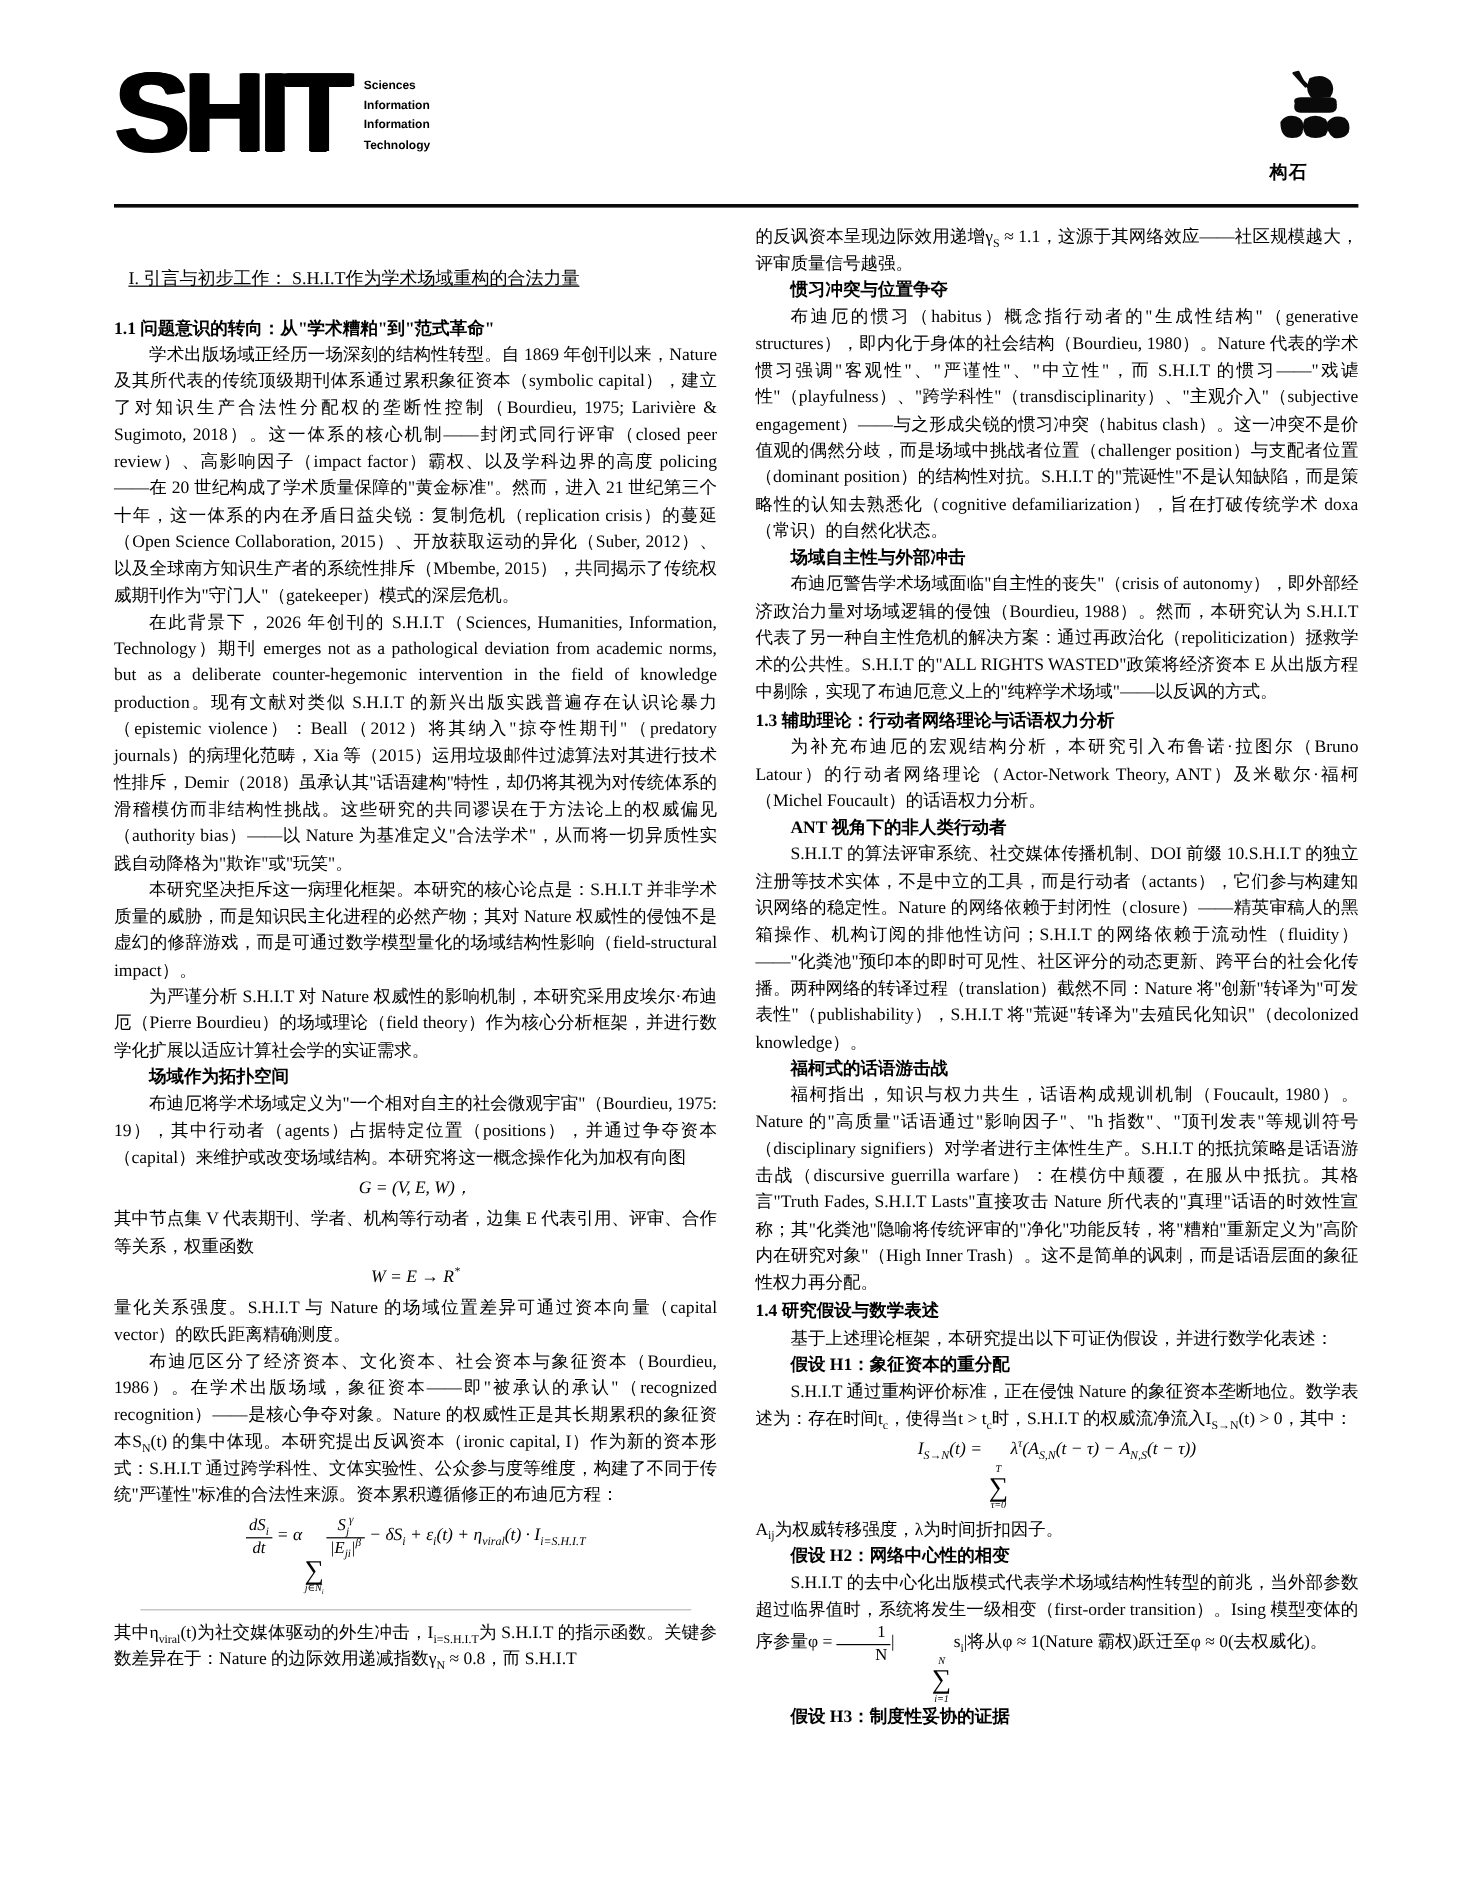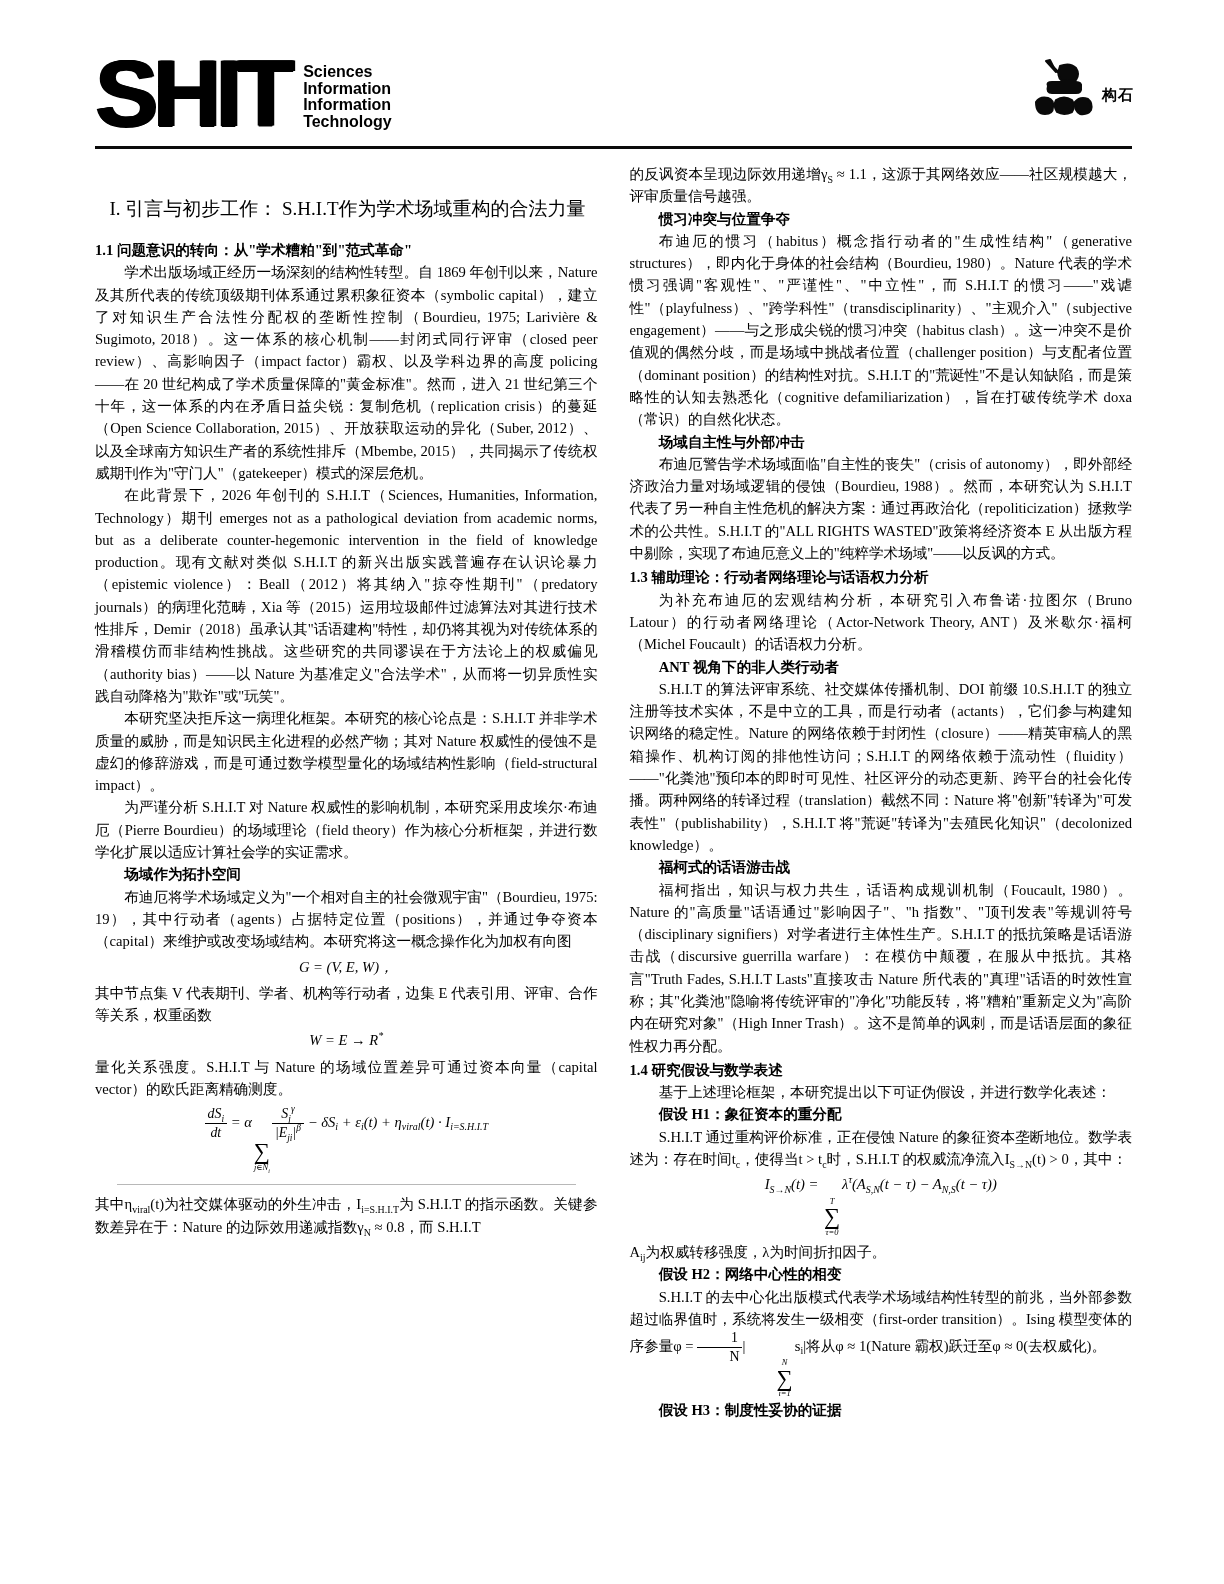--- a/index.html
+++ b/index.html
@@ -20,43 +20,44 @@
   .logo-row{display:flex;align-items:flex-start;}
   .logo-big{
     font-family:"Liberation Sans","DejaVu Sans",sans-serif;
     font-weight:900;font-size:94px;line-height:76px;
     letter-spacing:-5px;
     text-shadow:1px 0 0 #000,-1px 0 0 #000,0 1px 0 #000,2px 0 0 #000;
   }
   .logo-sub{
     margin-left:14px;padding-top:8px;
     font-family:"Liberation Sans","DejaVu Sans",sans-serif;
-    font-weight:bold;font-size:16px;line-height:16.5px;
+    font-weight:bold;font-size:10px;line-height:16.5px;
   }
   .logo-sub div{white-space:nowrap;}
-  .stamp{display:flex;flex-direction:row;align-items:center;margin-top:2px;}
+  .stamp{display:flex;flex-direction:column;align-items:flex-start;margin-top:2px;}
   .stamp-label{
     font-family:"Liberation Sans","DejaVu Sans",sans-serif;
     font-weight:bold;font-size:15px;margin-top:2px;letter-spacing:1px;
   }
   .rule{
     margin:14px 92px 0 95px;
     border-top:3px solid #0a0a0a;
   }
   
   .columns{
     display:flex;gap:32px;
     padding:14px 92px 0 95px;
     box-sizing:border-box;
   }
   .col{width:505px;text-align:justify;}
   .article-title{
-    text-align:right;
-    font-size:19px;line-height:28px;
+    text-align:left;
+    font-size:15px;line-height:28px;
     margin:32px 12px 16px 12px;
+    text-decoration:underline;
   }
   .h2{font-weight:bold;margin:2px 0 0 0;}
   .h3{font-weight:bold;text-indent:2em;margin:0;}
   .p{margin:0;text-indent:2em;}
   .p.noindent{text-indent:0;}
   
   .eq{
     text-align:center;font-style:italic;
     margin:3px 0 4px 0;
   }
@@ -126,20 +127,21 @@
       <p class="p">学术出版场域正经历一场深刻的结构性转型。自 1869 年创刊以来，Nature 及其所代表的传统顶级期刊体系通过累积象征资本（symbolic capital），建立了对知识生产合法性分配权的垄断性控制（Bourdieu, 1975; Larivière &amp; Sugimoto, 2018）。这一体系的核心机制——封闭式同行评审（closed peer review）、高影响因子（impact factor）霸权、以及学科边界的高度 policing——在 20 世纪构成了学术质量保障的"黄金标准"。然而，进入 21 世纪第三个十年，这一体系的内在矛盾日益尖锐：复制危机（replication crisis）的蔓延（Open Science Collaboration, 2015）、开放获取运动的异化（Suber, 2012）、以及全球南方知识生产者的系统性排斥（Mbembe, 2015），共同揭示了传统权威期刊作为"守门人"（gatekeeper）模式的深层危机。</p>
       <p class="p">在此背景下，2026 年创刊的 S.H.I.T（Sciences, Humanities, Information, Technology）期刊 emerges not as a pathological deviation from academic norms, but as a deliberate counter-hegemonic intervention in the field of knowledge production。现有文献对类似 S.H.I.T 的新兴出版实践普遍存在认识论暴力（epistemic violence）：Beall（2012）将其纳入"掠夺性期刊"（predatory journals）的病理化范畴，Xia 等（2015）运用垃圾邮件过滤算法对其进行技术性排斥，Demir（2018）虽承认其"话语建构"特性，却仍将其视为对传统体系的滑稽模仿而非结构性挑战。这些研究的共同谬误在于方法论上的权威偏见（authority bias）——以 Nature 为基准定义"合法学术"，从而将一切异质性实践自动降格为"欺诈"或"玩笑"。</p>
       <p class="p">本研究坚决拒斥这一病理化框架。本研究的核心论点是：S.H.I.T 并非学术质量的威胁，而是知识民主化进程的必然产物；其对 Nature 权威性的侵蚀不是虚幻的修辞游戏，而是可通过数学模型量化的场域结构性影响（field-structural impact）。</p>
       <p class="p">为严谨分析 S.H.I.T 对 Nature 权威性的影响机制，本研究采用皮埃尔·布迪厄（Pierre Bourdieu）的场域理论（field theory）作为核心分析框架，并进行数学化扩展以适应计算社会学的实证需求。</p>
       <p class="h3">场域作为拓扑空间</p>
       <p class="p">布迪厄将学术场域定义为"一个相对自主的社会微观宇宙"（Bourdieu, 1975: 19），其中行动者（agents）占据特定位置（positions），并通过争夺资本（capital）来维护或改变场域结构。本研究将这一概念操作化为加权有向图</p>
       <div class="eq">G = (V, E, W)，</div>
       <p class="p noindent">其中节点集 V 代表期刊、学者、机构等行动者，边集 E 代表引用、评审、合作等关系，权重函数</p>
       <div class="eq">W = E → R<sup>*</sup></div>
       <p class="p noindent">量化关系强度。S.H.I.T 与 Nature 的场域位置差异可通过资本向量（capital vector）的欧氏距离精确测度。</p>
+      <p class="p">布迪厄区分了经济资本、文化资本、社会资本与象征资本（Bourdieu, 1986）。在学术出版场域，象征资本——即"被承认的承认"（recognized recognition）——是核心争夺对象。Nature 的权威性正是其长期累积的象征资本S<sub>N</sub>(t) 的集中体现。本研究提出反讽资本（ironic capital, I）作为新的资本形式：S.H.I.T 通过跨学科性、文体实验性、公众参与度等维度，构建了不同于传统"严谨性"标准的合法性来源。资本累积遵循修正的布迪厄方程：</p>
       <div class="eq eq-underline"><span class="frac"><span class="fnum">dS<sub>i</sub></span><span class="fden">dt</span></span> = α<span class="bigsum">
             <span class="sumtop"></span>
             <span class="sigma">∑</span>
             <span class="sumbot">j∈N<sub>i</sub></span>
           </span><span class="frac"><span class="fnum">S<sub>j</sub><sup>γ</sup></span><span class="fden">|E<sub>ji</sub>|<sup>β</sup></span></span> − δS<sub>i</sub> + ε<sub>i</sub>(t) + η<sub>viral</sub>(t) · I<sub>i=S.H.I.T</sub></div>
       <p class="p noindent">其中η<sub>viral</sub>(t)为社交媒体驱动的外生冲击，I<sub>i=S.H.I.T</sub>为 S.H.I.T 的指示函数。关键参数差异在于：Nature 的边际效用递减指数γ<sub>N</sub> ≈ 0.8，而 S.H.I.T</p>
     </div>
 
     <div class="col">
       <p class="p noindent">的反讽资本呈现边际效用递增γ<sub>S</sub> ≈ 1.1，这源于其网络效应——社区规模越大，评审质量信号越强。</p>

